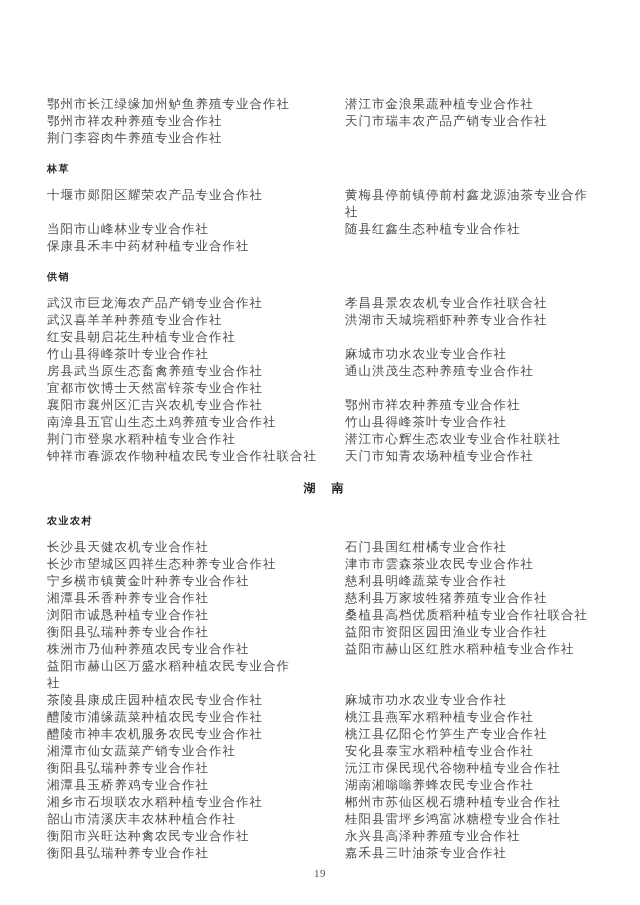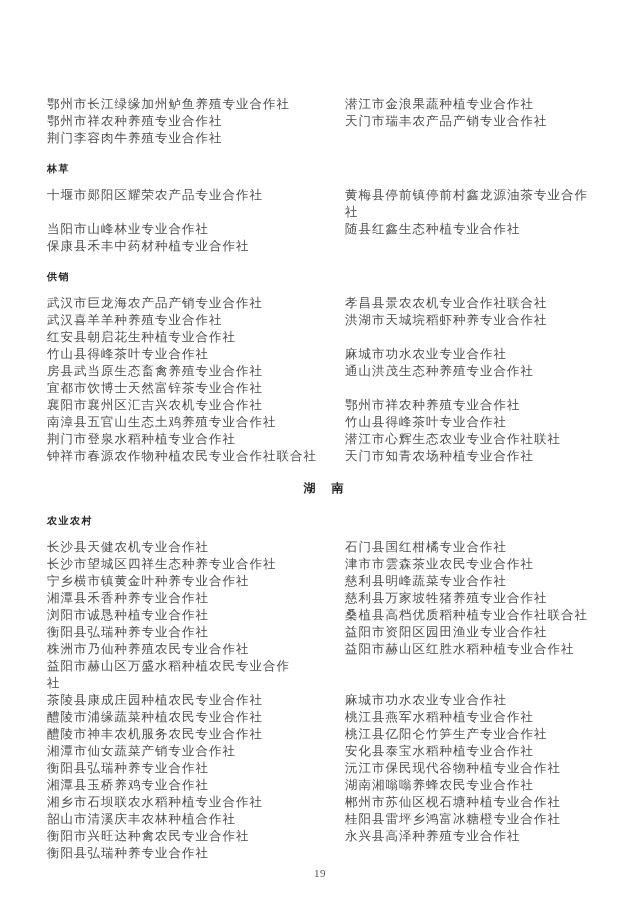--- a/index.html
+++ b/index.html
@@ -203,16 +203,17 @@
       <div class="coop-row">
         <div class="cell left">韶山市清溪庆丰农林种植合作社</div>
         <div class="cell right">桂阳县雷坪乡鸿富冰糖橙专业合作社</div>
       </div>
       <div class="coop-row">
         <div class="cell left">衡阳市兴旺达种禽农民专业合作社</div>
         <div class="cell right">永兴县高泽种养殖专业合作社</div>
       </div>
       <div class="coop-row">
         <div class="cell left">衡阳县弘瑞种养专业合作社</div>
+        <div class="cell right">嘉禾县三叶油茶专业合作社</div>
       </div>
     </div>
   <div class="page-number">19</div>
 </div>
 
 </body></html>

